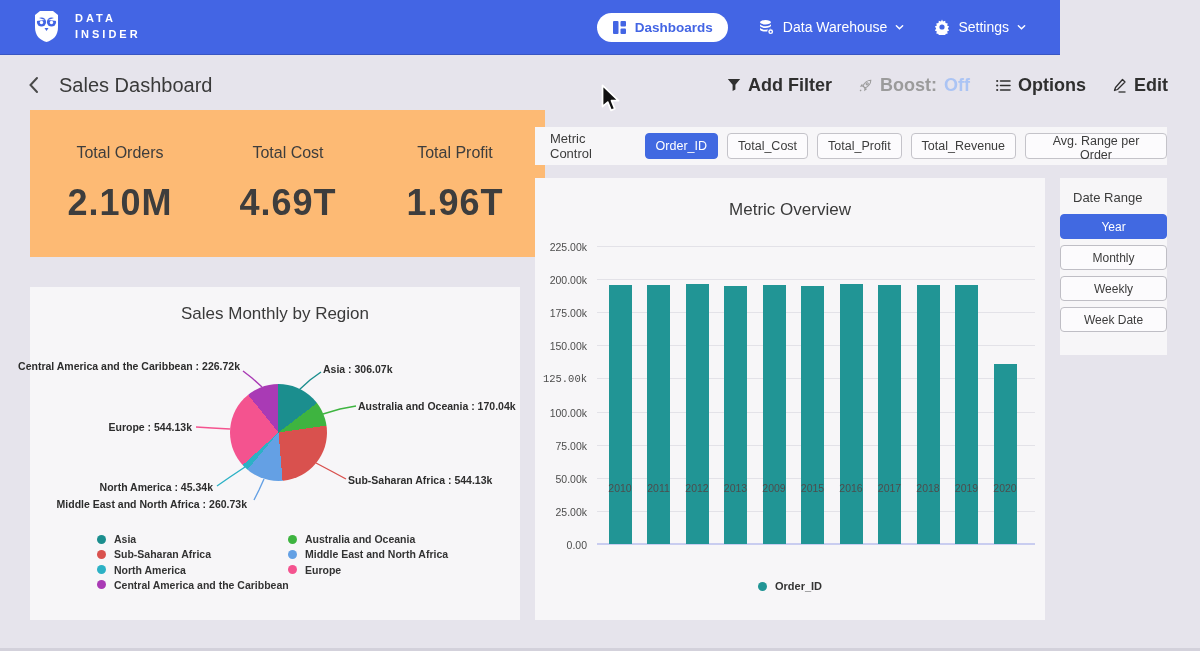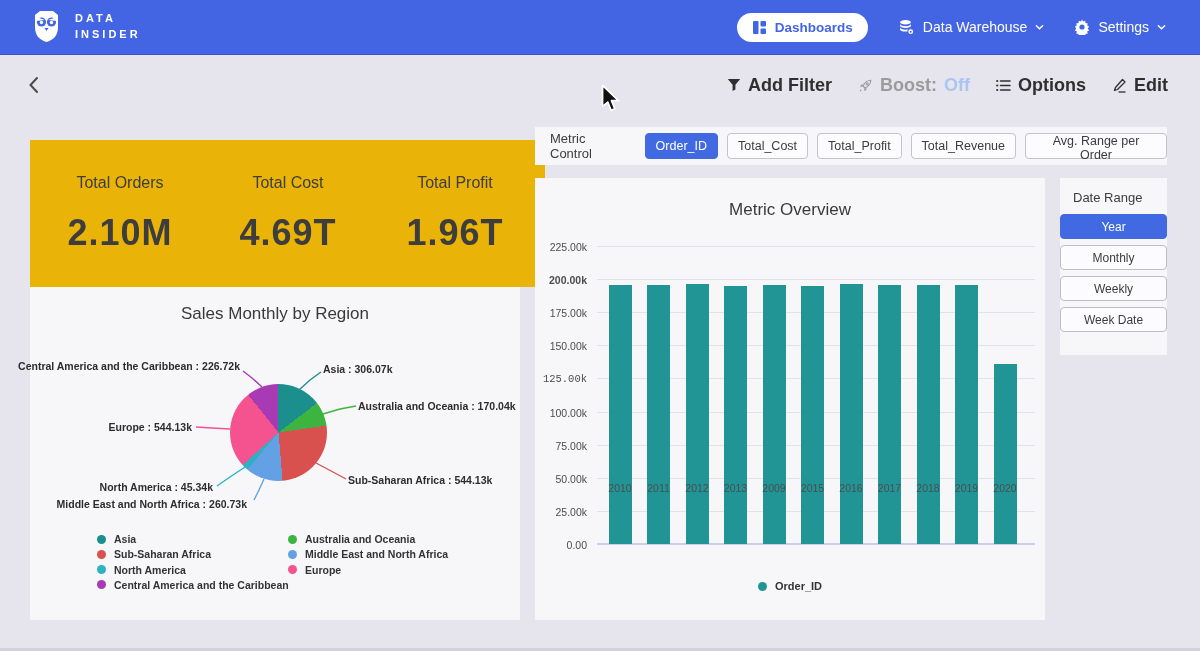--- a/index.html
+++ b/index.html
@@ -6,21 +6,21 @@
   html,body { width:1200px; height:651px; }
   body {
     font-family:"Liberation Sans", sans-serif;
     background:#e6e4ec;
     position:relative;
     overflow:hidden;
     color:#3c3c3c;
   }
   
   .nav {
-    position:absolute; top:0; left:0; width:1200px; height:55px;
+    position:absolute; top:0; left:0; width:1060px; height:55px;
     background:#4365e4; display:flex; align-items:center;
     border-bottom:1px solid rgba(0,0,0,.15);
   }
   .brand { display:flex; align-items:center; gap:10px; margin-left:28px; }
   .brand-text { color:#fff; font-size:11px; font-weight:bold; letter-spacing:3px; line-height:1.45; }
   .nav-right { margin-left:auto; display:flex; align-items:center; gap:30px; padding-right:34px; }
   .pill-btn {
     background:#ffffff; color:#4365e4; border:none; border-radius:16px; height:29px;
     display:flex; align-items:center; gap:8px; padding:0 15px;
     font-family:inherit; font-size:13.5px; font-weight:bold; cursor:pointer;
@@ -30,21 +30,21 @@
   
   .subheader { position:absolute; top:55px; left:0; width:1200px; height:60px; display:flex; align-items:center; }
   .back-btn { margin-left:26px; background:none; border:none; cursor:pointer; display:flex; align-items:center; }
   .page-title { margin-left:18px; font-size:20px; color:#3a3a3a; }
   .toolbar { margin-left:auto; display:flex; align-items:center; gap:26px; padding-right:32px; }
   .tool-item { display:flex; align-items:center; gap:7px; font-size:18px; font-weight:bold; color:#2f2f2f; background:none; border:none; font-family:inherit; cursor:pointer; }
   .boost-label { color:#9b9b9b; }
   .boost-value { color:#abc4f4; }
   
   .panel { position:absolute; background:#f7f6f8; }
-  .kpi-card { position:absolute; top:140px; width:180px; height:147px; background:#eab308; text-align:center; }
+  .kpi-card { position:absolute; top:110px; width:180px; height:147px; background:#fdba74; text-align:center; }
   .kpi-label { margin-top:34px; font-size:16px; font-weight:500; color:#3d3d3d; }
   .kpi-value { margin-top:20px; font-size:36px; font-weight:bold; color:#3d3d3d; letter-spacing:1px; }
   
   #pie-panel { left:30px; top:287px; width:490px; height:333px; }
   .panel-title { text-align:center; font-size:17px; color:#3a3a3a; }
   #pie-panel .panel-title { margin-top:17px; }
   #pie-circle { position:absolute; left:200px; top:97px; width:97px; height:97px; border-radius:50%; }
   .pie-callout { position:absolute; font-size:10.5px; font-weight:bold; color:#2d2d2d; white-space:nowrap; }
   #pie-lines { position:absolute; left:0; top:0; pointer-events:none; }
   .legend-item { position:absolute; display:flex; align-items:center; gap:8px; font-size:10.5px; font-weight:bold; color:#333; white-space:nowrap; }
@@ -141,20 +141,21 @@
     </button>
   </div>
 </div>
 
 <div class="subheader">
   <button class="back-btn">
     <svg width="15" height="20" viewBox="0 0 15 20">
       <path d="M11 3 L4.5 10 L11 17" stroke="#4a4a4a" stroke-width="2" fill="none" stroke-linecap="round"></path>
     </svg>
   </button>
+  <div class="page-title">Sales Dashboard</div>
   <div class="toolbar">
     <button class="tool-item">
       <svg width="14" height="14" viewBox="0 0 14 14">
         <path d="M0.8 1 h12.4 l-4.8 5.7 v4.7 l-2.8 1.6 v-6.3 Z" fill="#2f2f2f"></path>
       </svg>
       <span>Add Filter</span>
     </button>
     <button class="tool-item">
       <svg width="15" height="15" viewBox="0 0 15 15">
         <g fill="none" stroke="#9b9b9b" stroke-width="1.1">
@@ -290,21 +291,21 @@
       <div class="bar" title="2014: 195.4k" style="left: 165.5px; width: 23px; height: 258.8px; background: rgb(33, 149, 149);"></div>
       <div class="bar" title="2015: 195.2k" style="left: 204px; width: 23px; height: 258.5px; background: rgb(33, 149, 149);"></div>
       <div class="bar" title="2016: 196.1k" style="left: 242.5px; width: 23px; height: 259.7px; background: rgb(33, 149, 149);"></div>
       <div class="bar" title="2017: 195.3k" style="left: 281px; width: 23px; height: 258.7px; background: rgb(33, 149, 149);"></div>
       <div class="bar" title="2018: 195.4k" style="left: 319.5px; width: 23px; height: 258.8px; background: rgb(33, 149, 149);"></div>
       <div class="bar" title="2019: 195.6k" style="left: 358px; width: 23px; height: 259.1px; background: rgb(33, 149, 149);"></div>
       <div class="bar" title="2020: 135.6k" style="left: 396.5px; width: 23px; height: 179.6px; background: rgb(33, 149, 149);"></div>
     </div>
   <div id="yticks">
       <div class="ytick" style="top: 63px; right: 458px;">225.00k</div>
-      <div class="ytick" style="top: 96.1111px; right: 458px; font-weight: bold;">200.00k</div>
+      <div class="ytick" style="top: 96.1111px; right: 458px;">200.00k</div>
       <div class="ytick" style="top: 129.222px; right: 458px;">175.00k</div>
       <div class="ytick" style="top: 162.333px; right: 458px;">150.00k</div>
       <div class="ytick" style="top: 195.444px; right: 458px; font-family: Liberation Mono, monospace;">125.00k</div>
       <div class="ytick" style="top: 228.556px; right: 458px;">100.00k</div>
       <div class="ytick" style="top: 261.667px; right: 458px;">75.00k</div>
       <div class="ytick" style="top: 294.778px; right: 458px;">50.00k</div>
       <div class="ytick" style="top: 327.889px; right: 458px;">25.00k</div>
       <div class="ytick" style="top: 361px; right: 458px;">0.00</div>
     </div>
   <div id="xticks">

